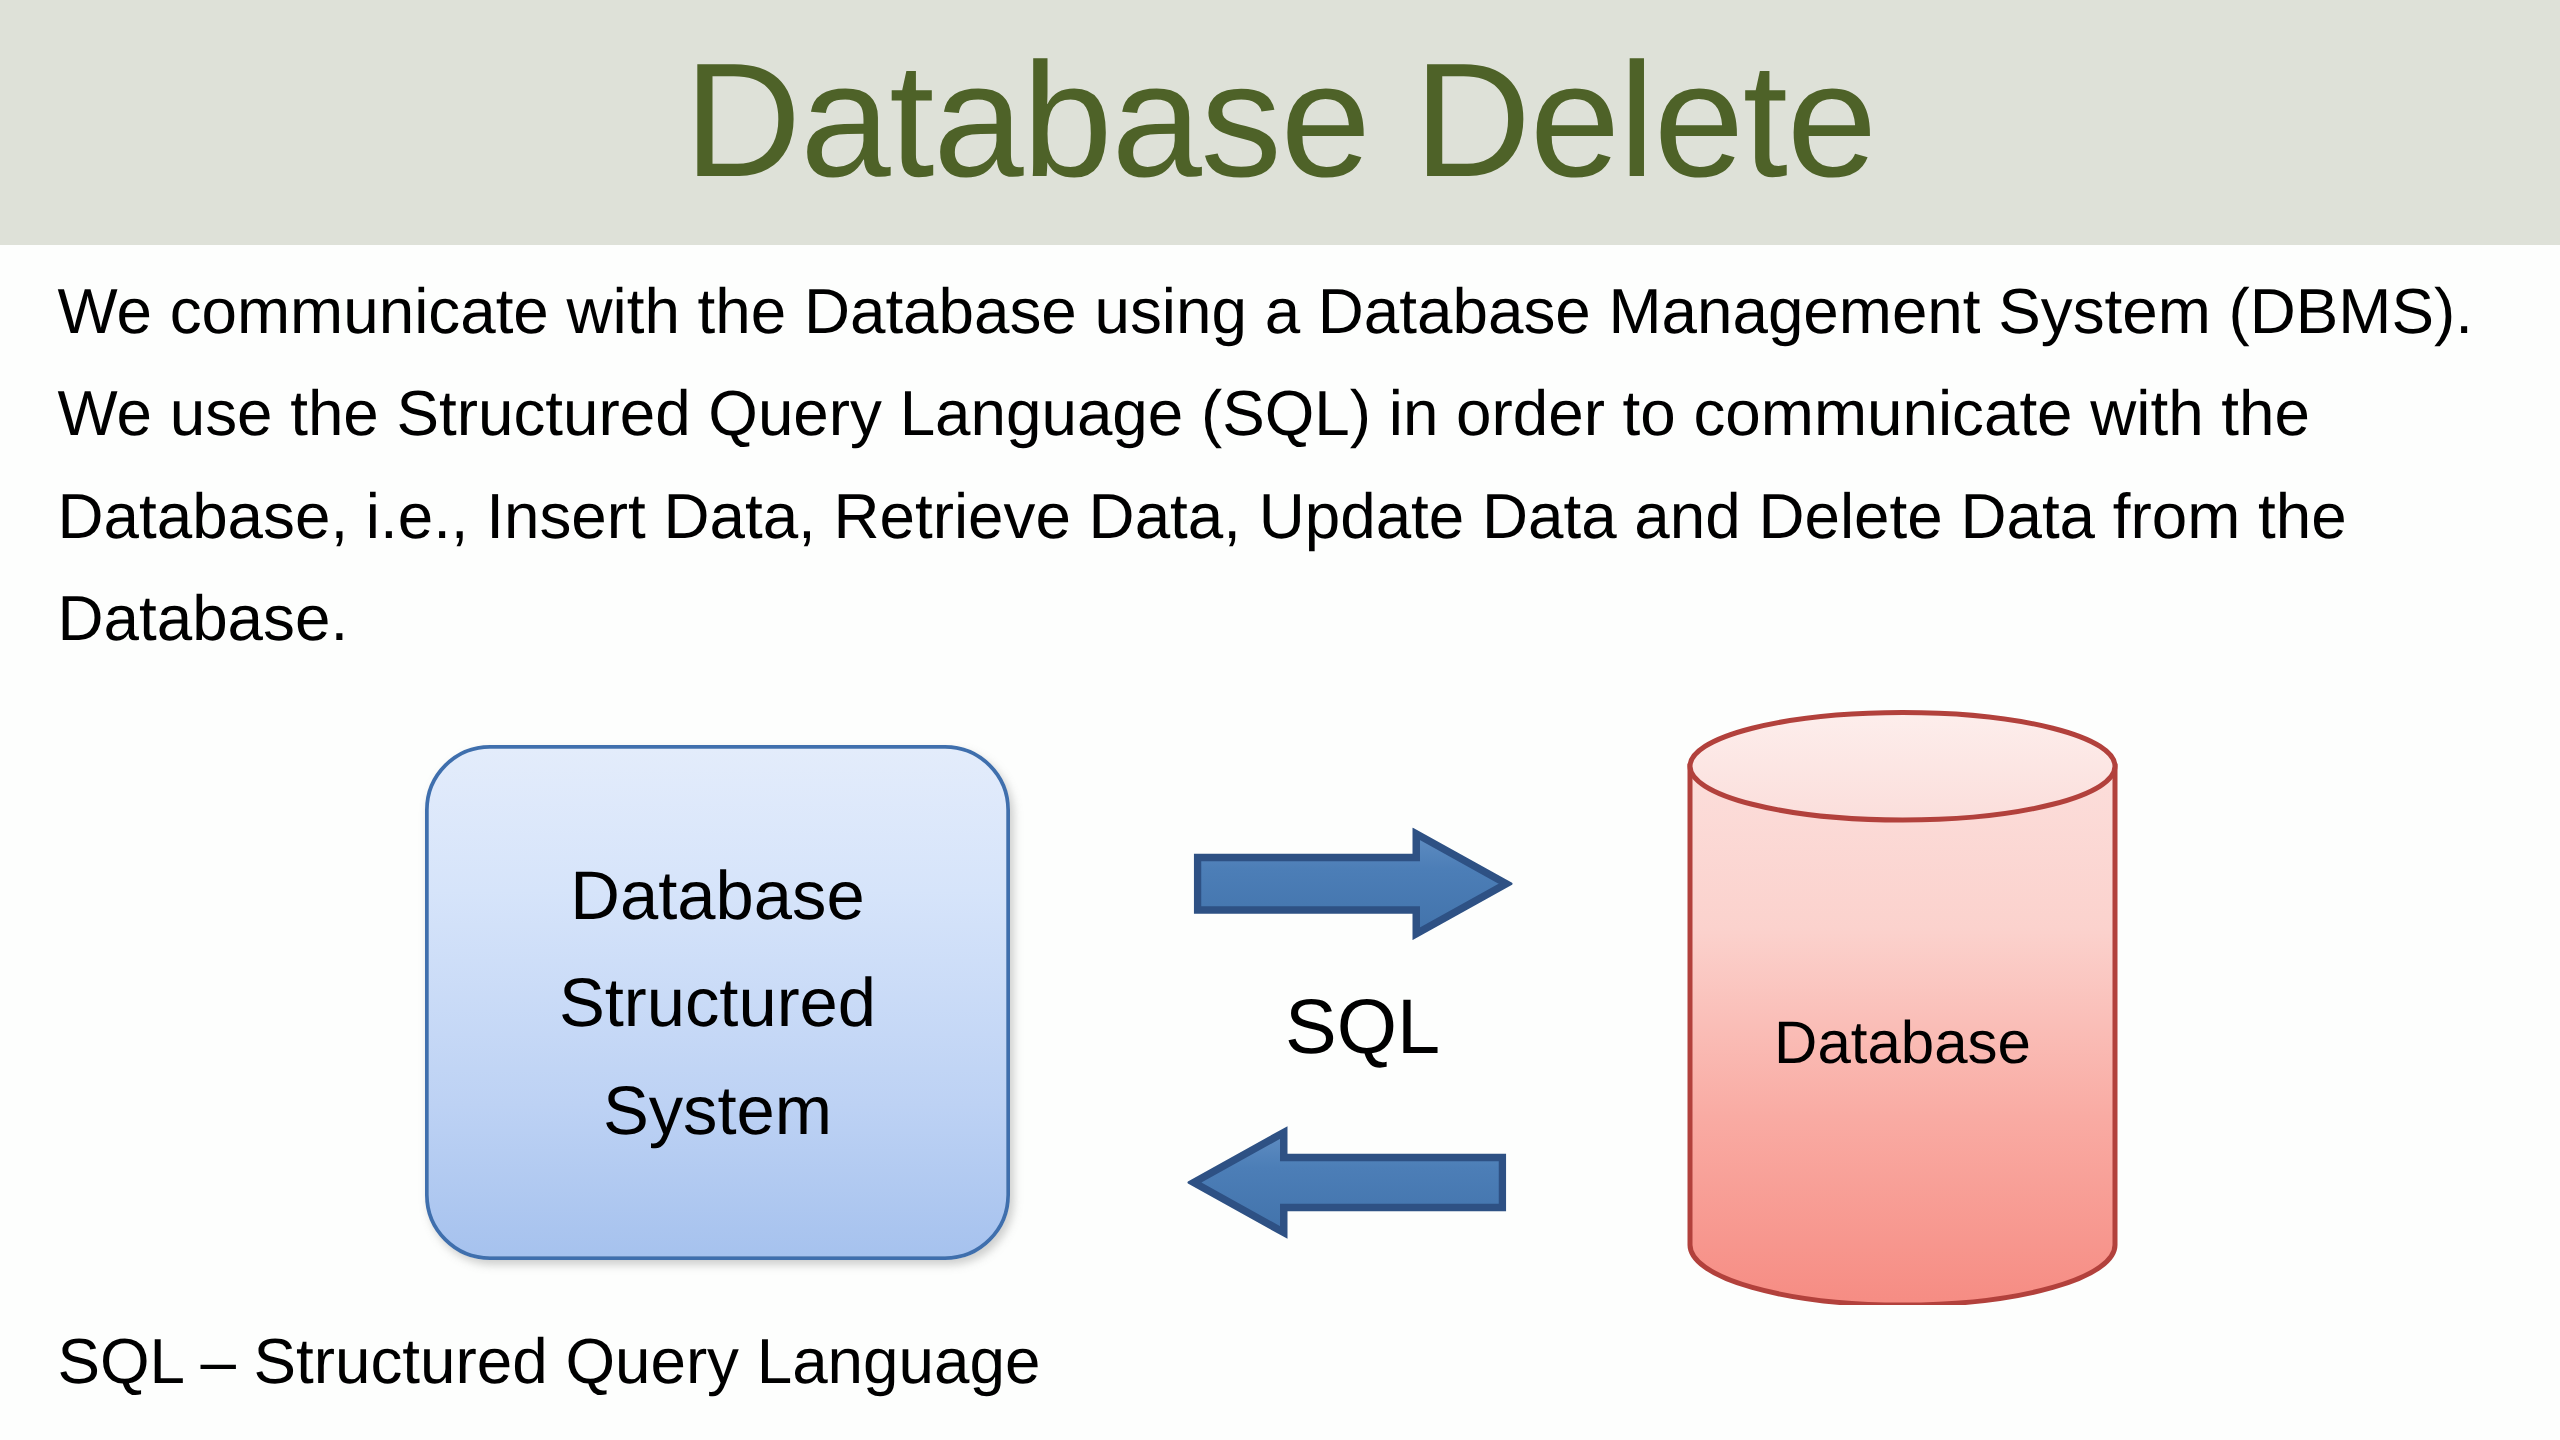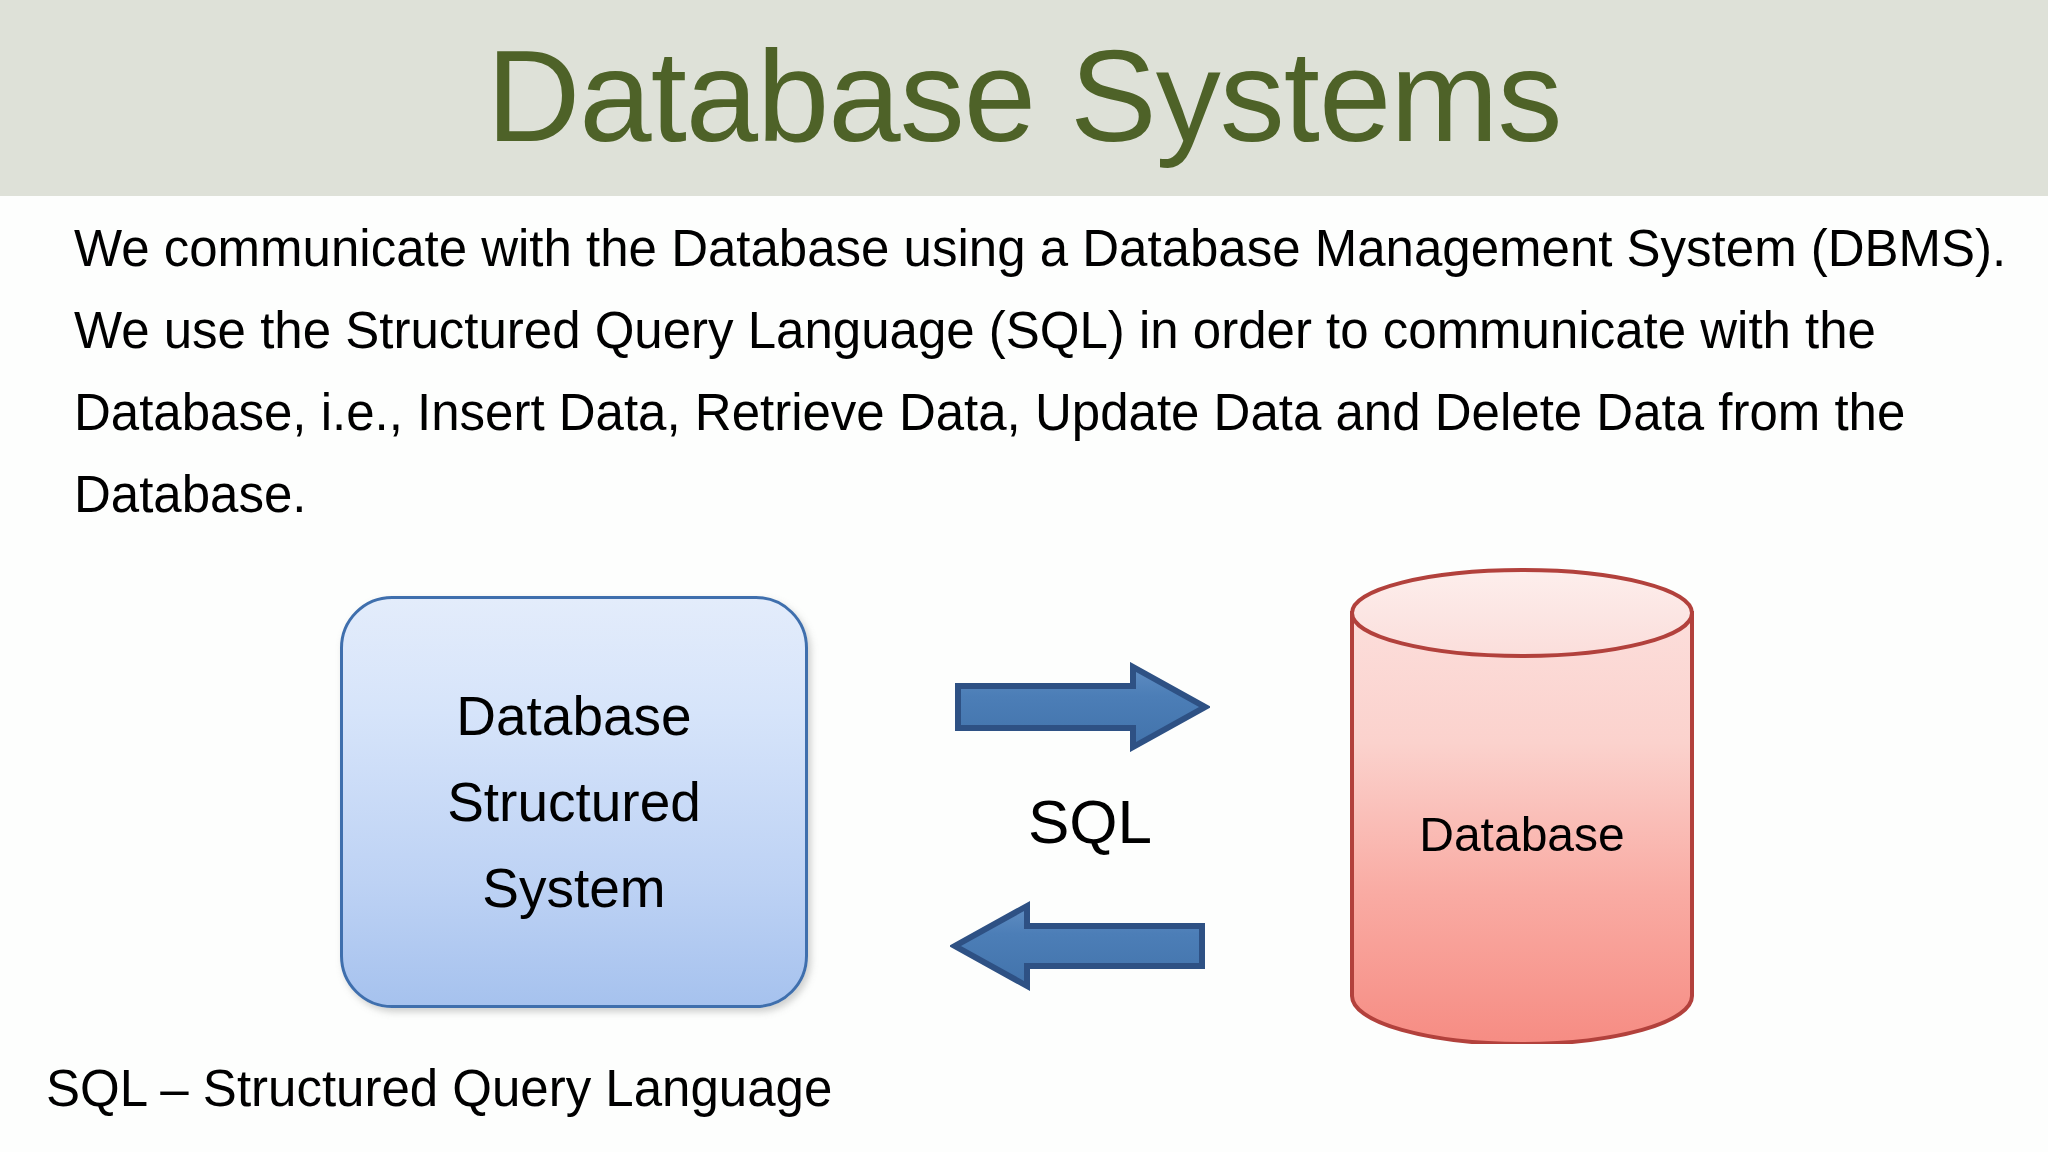--- a/index.html
+++ b/index.html
@@ -49,21 +49,20 @@
   .body-copy {
     position: absolute;
     left: 46px;
     top: 208px;
     width: 1960px;
     color: #000000;
     font-family: "Liberation Sans", sans-serif;
     font-size: 51px;
     line-height: 82px;
     font-weight: 400;
-    margin-left: 28px;
   }
   .body-copy p { margin: 0; }
 
   
   .dbms-box {
     position: absolute;
     left: 340px;
     top: 596px;
     width: 468px;
     height: 412px;
@@ -138,21 +137,21 @@
     line-height: 82px;
     white-space: nowrap;
   }
 </style>
 </head>
 <body>
 
 <div class="slide">
 
   <div class="title-band"></div>
-  <div class="title-text">Database Systems</div>
+  <div class="title-text">Database Delete</div>
 
   <div class="body-copy">
     <p>We communicate with the Database using a Database Management System (DBMS). We use the Structured Query Language (SQL) in order to communicate with the Database, i.e., Insert Data, Retrieve Data, Update Data and Delete Data from the Database.</p>
   </div>
 
   <div class="dbms-box">
     <div class="dbms-line">Database</div>
     <div class="dbms-line">Structured</div>
     <div class="dbms-line">System</div>
   </div>

